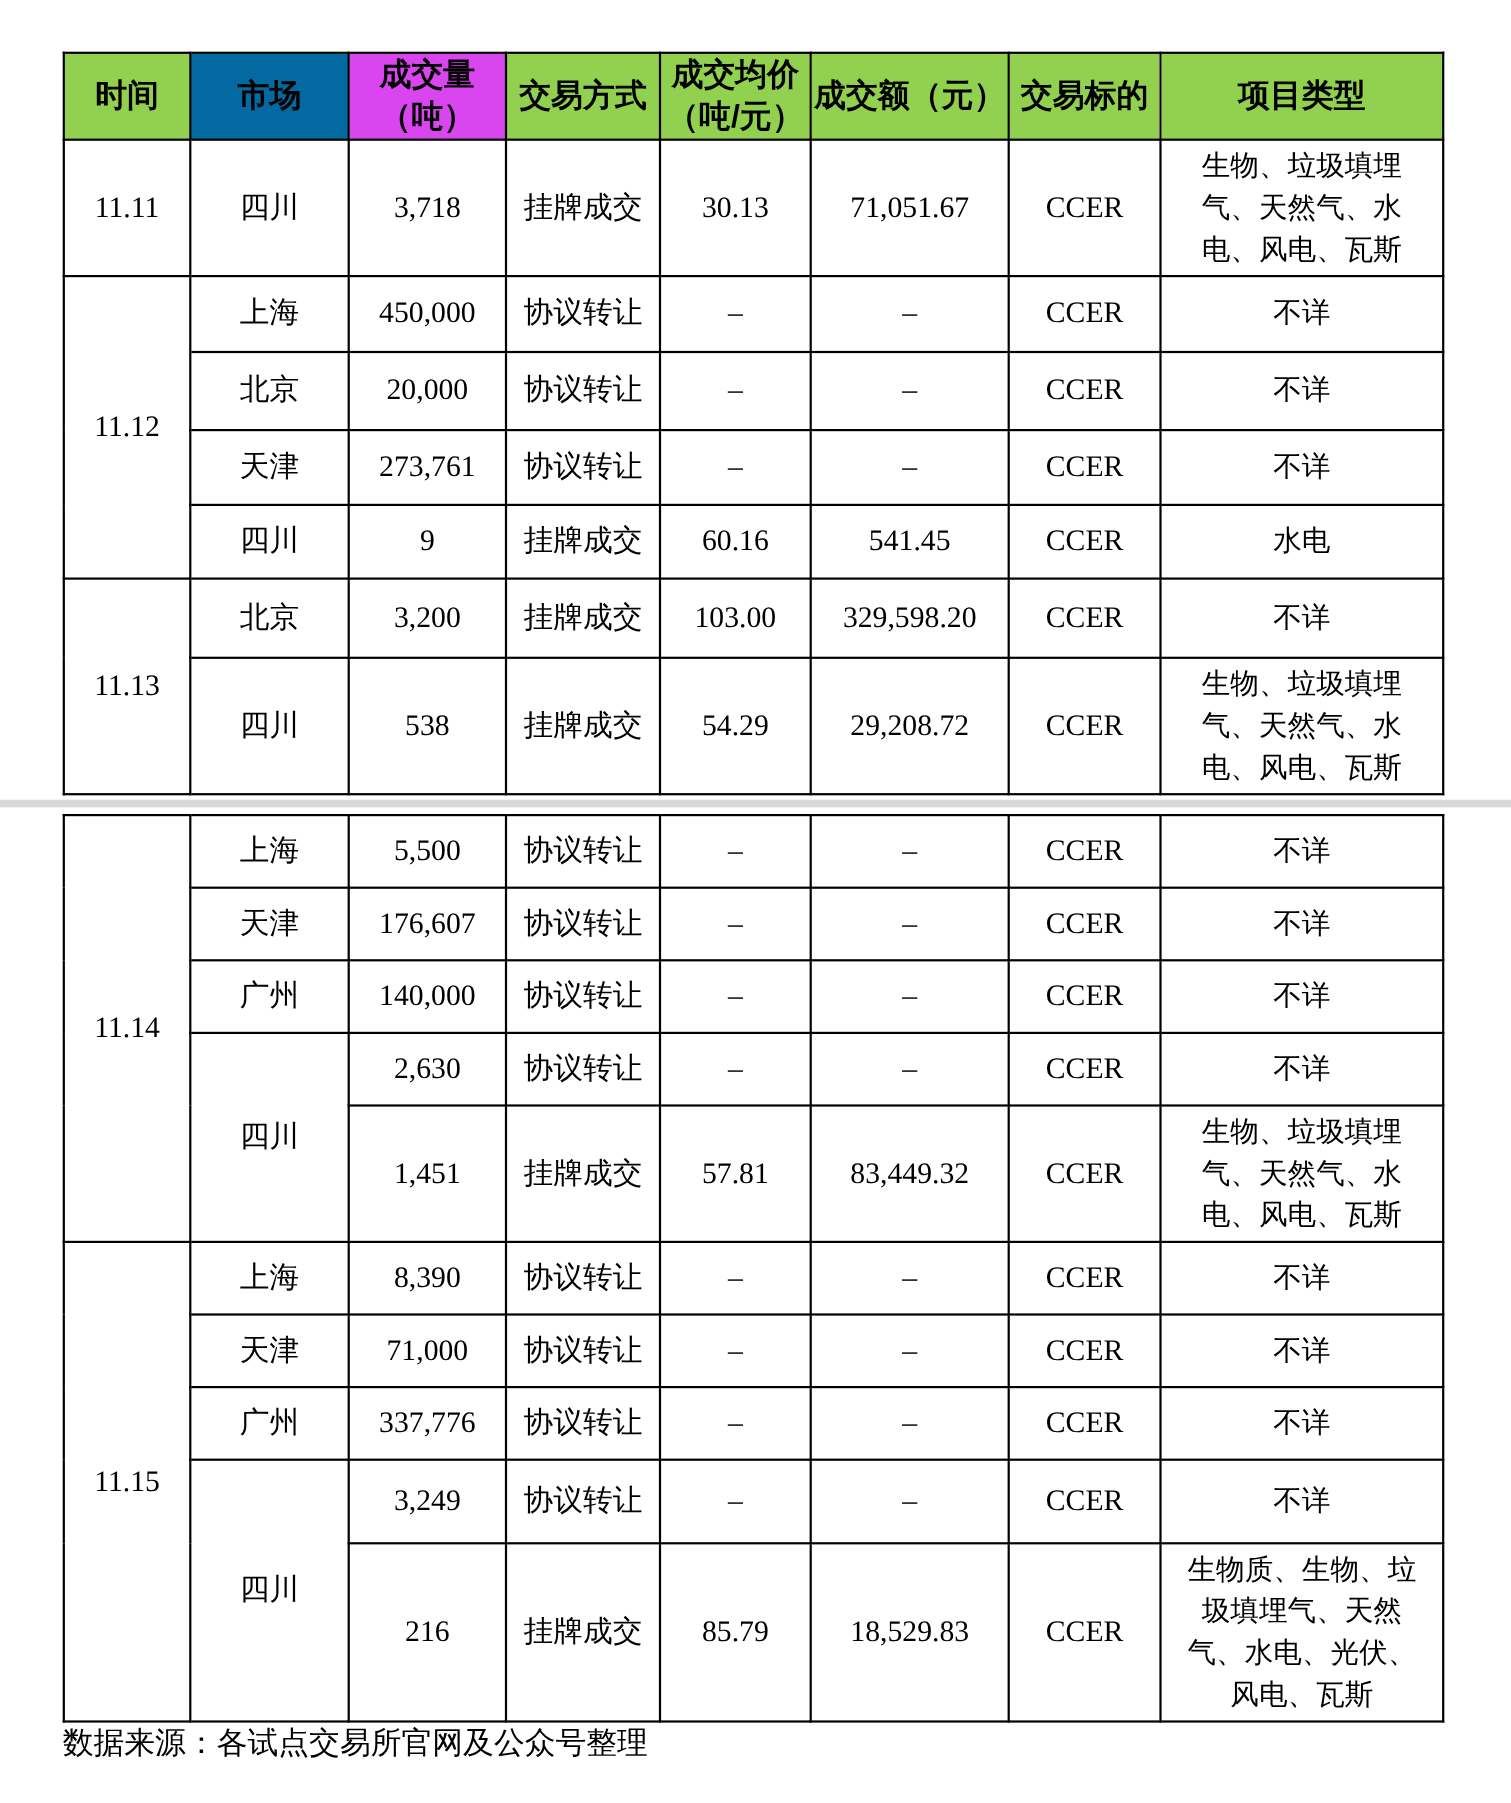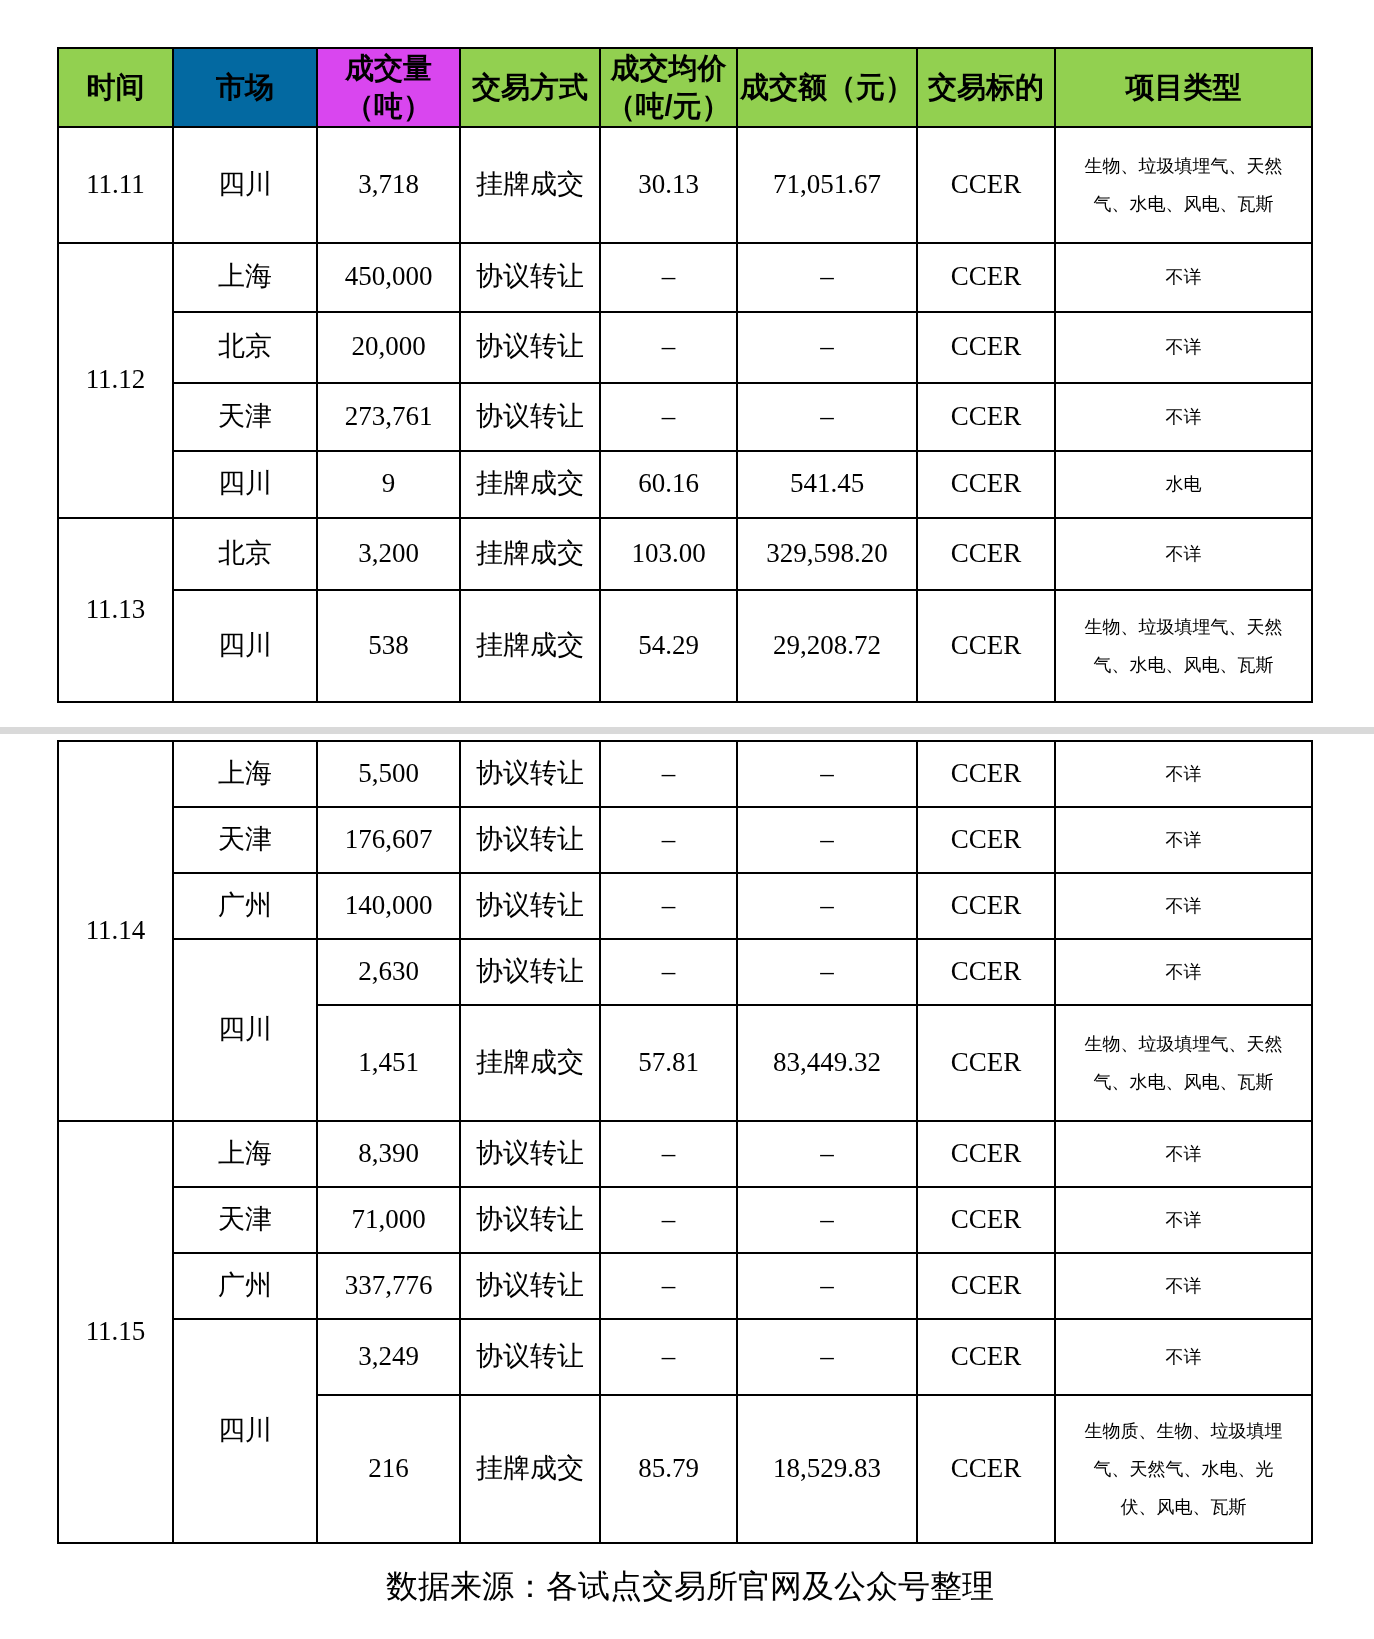--- a/index.html
+++ b/index.html
@@ -35,38 +35,38 @@
     font-weight: bold;
     font-size: 29px;
     line-height: 1.32;
     white-space: pre-line;
   }
   .data-table td {
     font-size: 27px;
     line-height: 1.3;
   }
   .data-table td.type-cell {
-    font-size: 18px;
+    font-size: 26px;
     line-height: 38px;
     padding: 4px 20px;
   }
   .page-divider {
     position: absolute;
     left: 0;
     top: 727px;
     width: 1374px;
     height: 7px;
   }
   .source-note {
     position: absolute;
     left: 57px;
     top: 1566px;
     width: 1266px;
-    text-align: center;
-    font-size: 32px;
+    text-align: left;
+    font-size: 28px;
     line-height: 40px;
   }
 </style>
 </head>
 <body>
 
 <table class="data-table" id="table-top">
     <colgroup>
       <col style="width: 115px;">
       <col style="width: 144px;">

